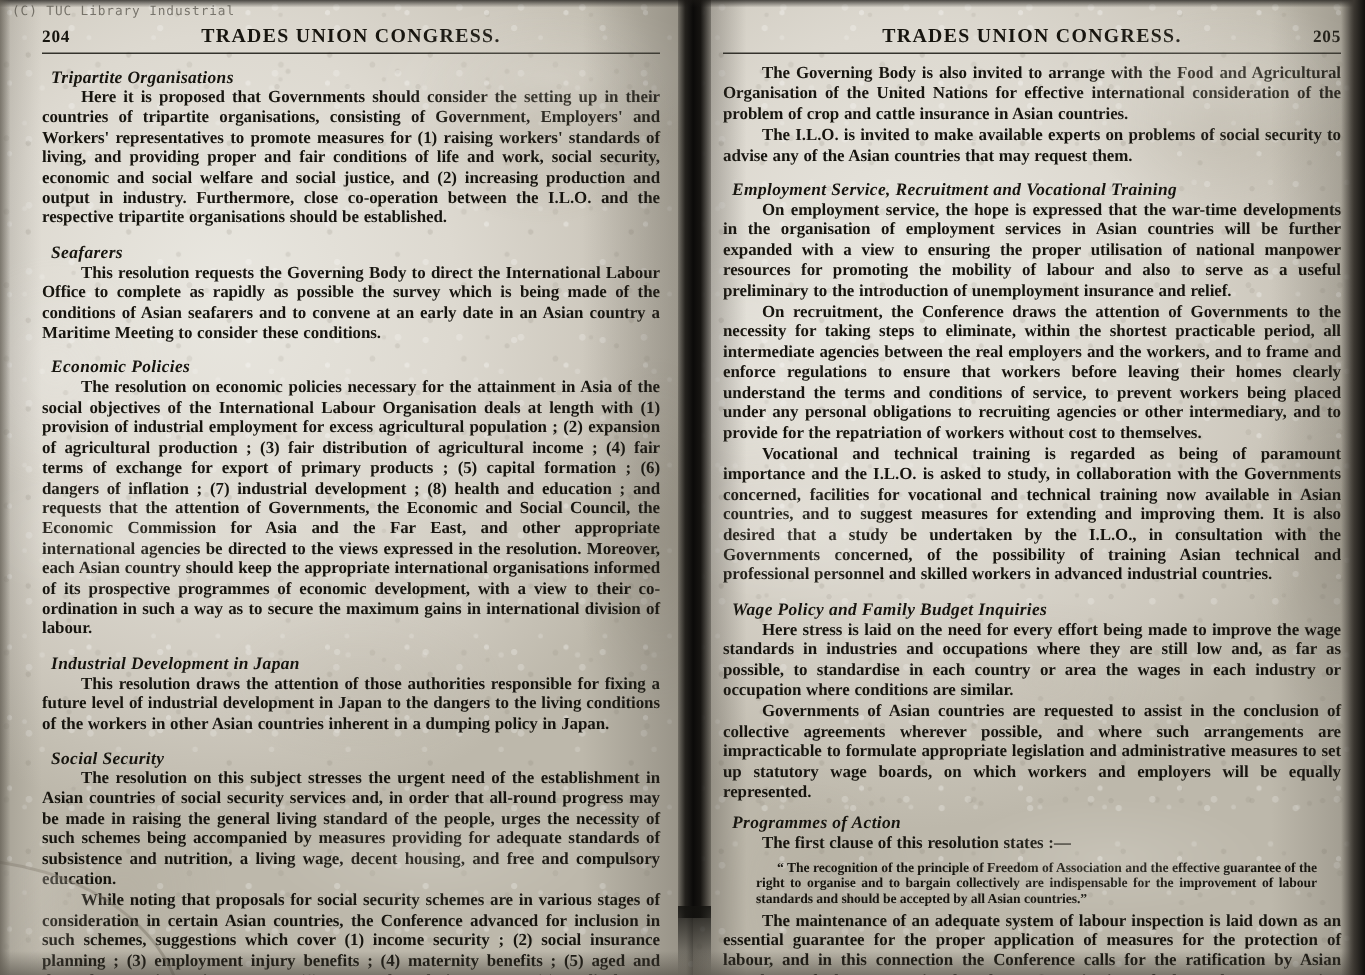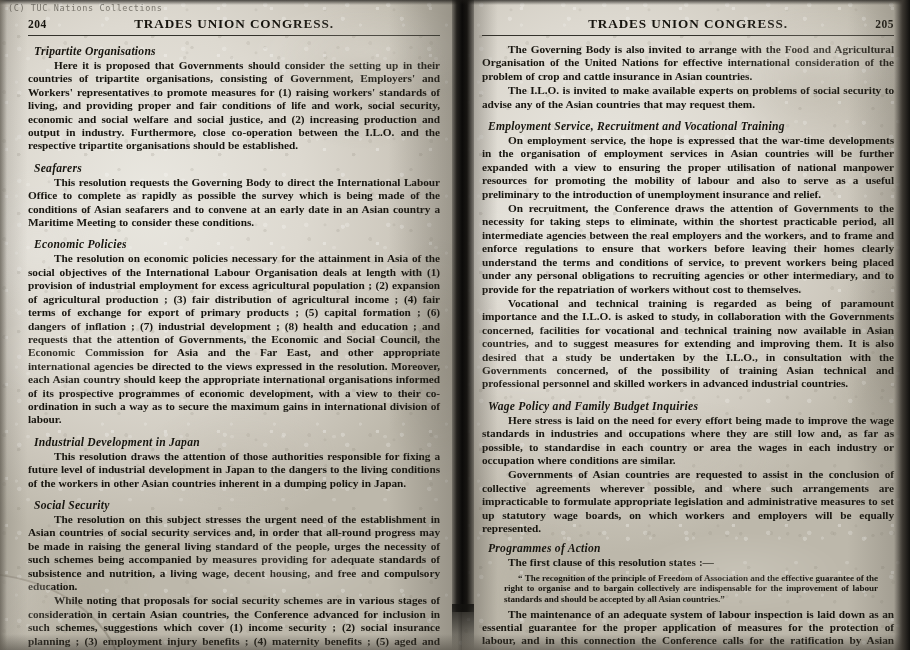--- a/index.html
+++ b/index.html
@@ -300,15 +300,15 @@
   </div>
 
   <div id="gutter"></div>
   <div id="gutter-tail"></div>
 
   <div class="bed top"></div>
   <div class="bed bottom"></div>
   <div class="bed leftedge"></div>
   <div class="bed rightedge"></div>
 
-  <div id="watermark">(C) TUC Nations Collections</div>
+  <div id="watermark">(C) TUC Library Industrial</div>
 
 </div>
 
 </body></html>

